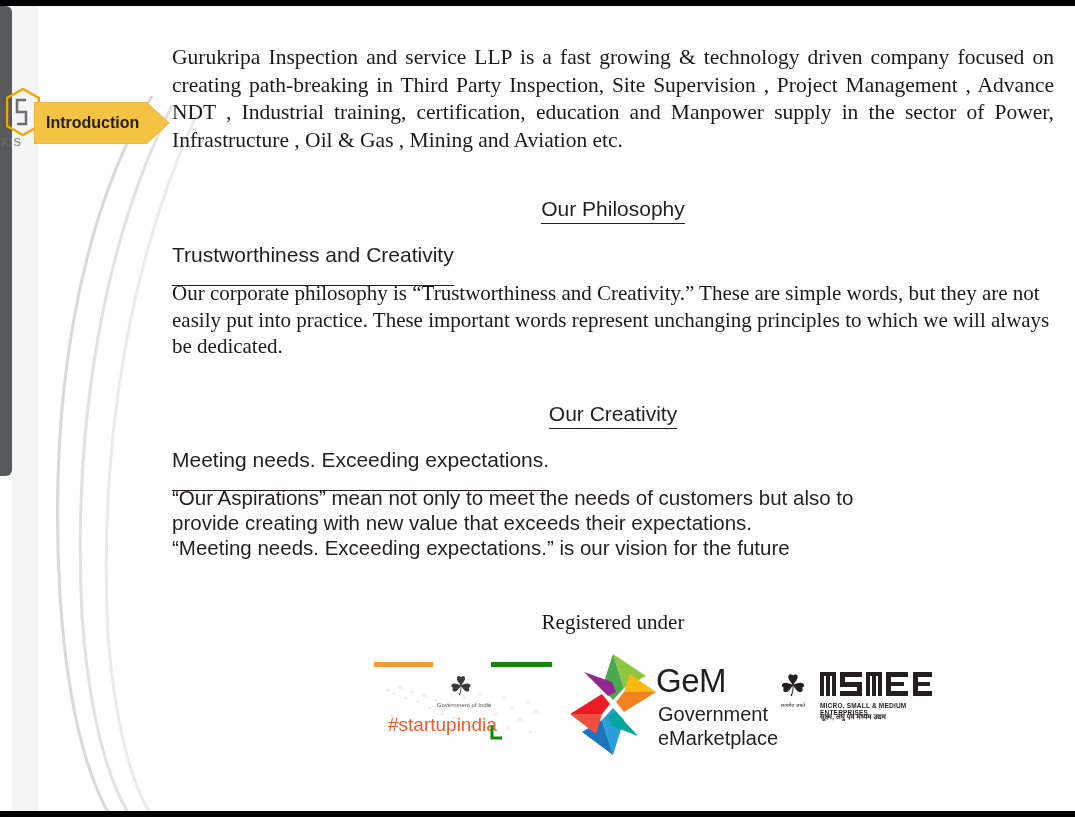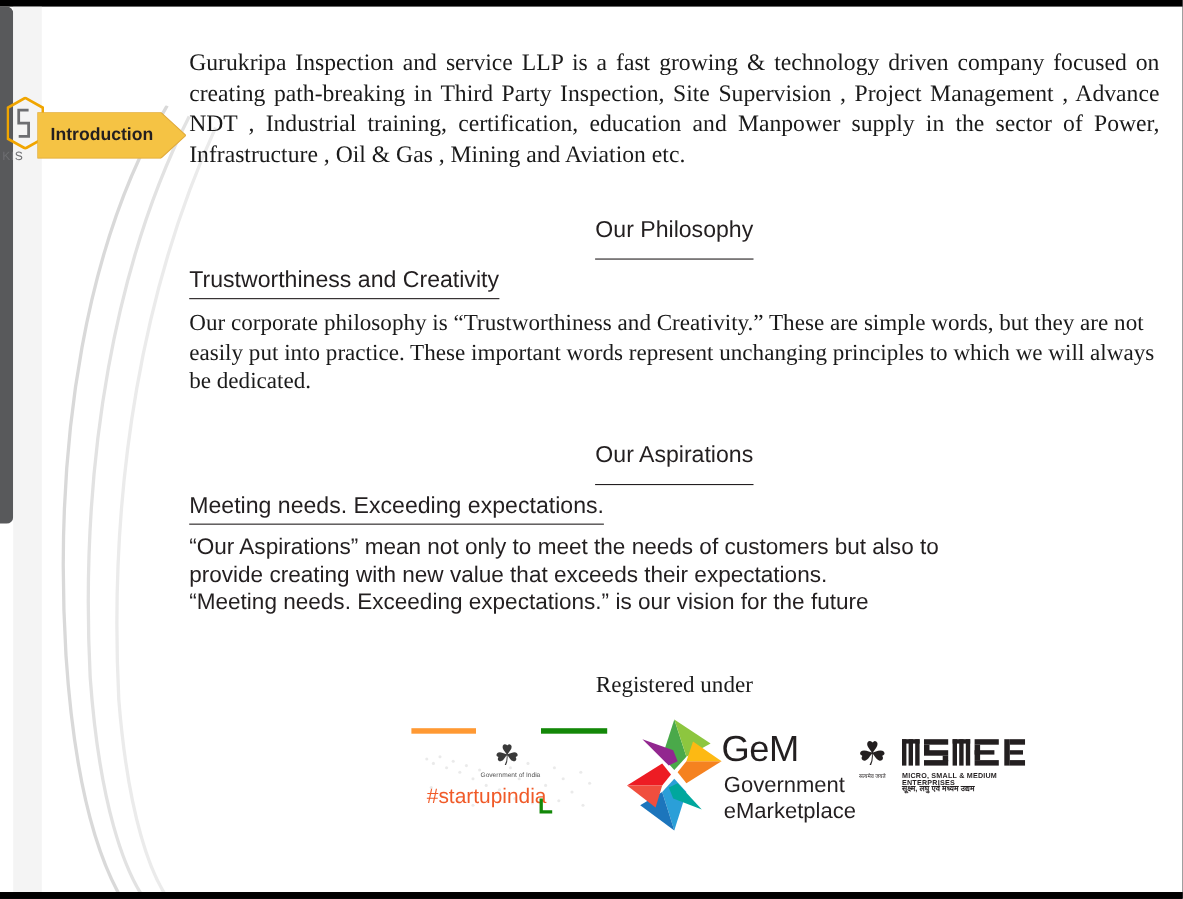--- a/index.html
+++ b/index.html
@@ -109,31 +109,31 @@
   }
   .center-head {
     text-align: center;
     margin-top: 42px;
     font-family: "Liberation Sans", sans-serif;
     font-size: 21px;
     color: #231f20;
   }
   .center-head span {
     border-bottom: 1px solid #231f20;
-    padding-bottom: 15px;
+    padding-bottom: 3px;
   }
   .sub-head {
     margin-top: 22px;
     font-family: "Liberation Sans", sans-serif;
     font-size: 21px;
     color: #231f20;
   }
   .sub-head span {
     border-bottom: 1px solid #231f20;
-    padding-bottom: 5px;
+    padding-bottom: 19px;
   }
   .para-serif {
     margin-top: 13px;
     font-family: "Liberation Serif", serif;
     font-size: 21px;
     line-height: 1.27;
     color: #1a1a1a;
   }
   .para-sans {
     margin-top: 13px;
@@ -345,21 +345,21 @@
   <div class="content">
 
     <p class="para-intro">Gurukripa Inspection and service LLP is a fast growing &amp; technology driven company focused on creating path-breaking in Third Party Inspection, Site Supervision , Project Management ,  Advance NDT , Industrial training, certification, education and Manpower supply  in the sector of Power, Infrastructure , Oil &amp; Gas , Mining and Aviation etc.</p>
 
     <div class="center-head"><span>Our Philosophy</span></div>
 
     <div class="sub-head"><span>Trustworthiness and Creativity</span></div>
 
     <p class="para-serif">Our corporate philosophy is “Trustworthiness and Creativity.” These are simple words, but they are not easily put into practice. These important words represent unchanging principles to which we will always be dedicated.</p>
 
-    <div class="center-head"><span>Our Aspirations</span></div>
+    <div class="center-head"><span>Our Creativity</span></div>
 
     <div class="sub-head"><span>Meeting needs. Exceeding expectations.</span></div>
 
     <p class="para-sans">
       <span>“Our Aspirations” mean not only to meet the needs of customers but also to</span><br>
       <span>provide creating with new value that exceeds their expectations.</span><br>
       <span>“Meeting needs. Exceeding expectations.” is our vision for the future</span>
     </p>
 
     <div class="reg-under">Registered under</div>

